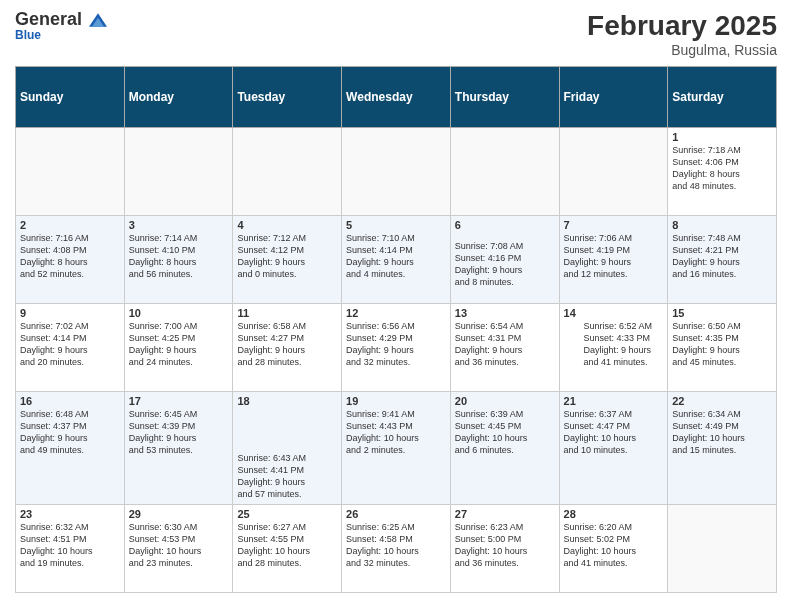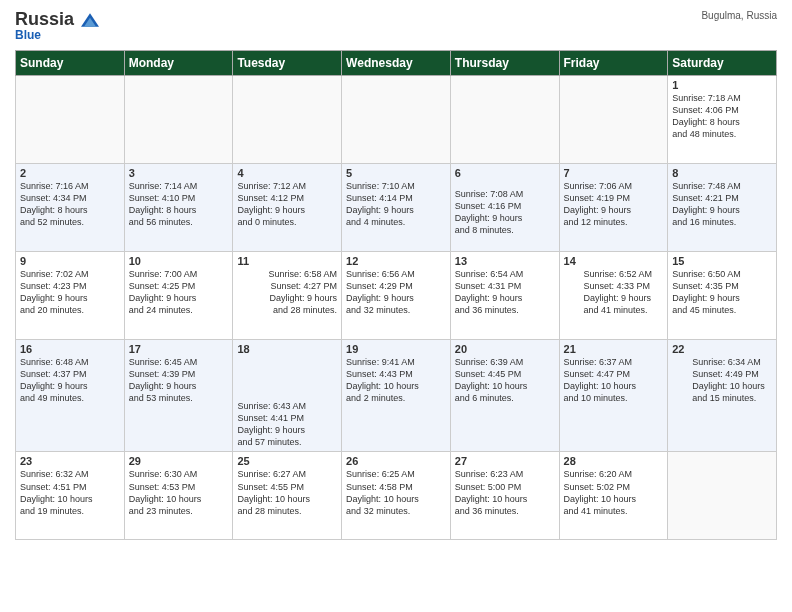--- a/index.html
+++ b/index.html
@@ -27,33 +27,33 @@
     }
     .title-block {
       text-align: right;
     }
     .month-title {
       font-size: 28px;
       font-weight: bold;
       color: #333;
     }
     .location {
-      font-size: 10px;
+      font-size: 14px;
       color: #555;
     }
     .calendar {
       width: 100%;
       border-collapse: collapse;
       table-layout: fixed;
     }
     .calendar th {
-      background-color: #14532d;
+      background-color: #0c4a6e;
       color: #fff;
       font-size: 12px;
-      padding: 5px 4px;
+      padding: 23px 4px;
       text-align: left;
       font-weight: bold;
       border: 1px solid #aaa;
     }
     .calendar td {
       vertical-align: top;
       border: 1px solid #ccc;
       padding: 3px 4px;
       font-size: 9.5px;
       height: 88px;
@@ -80,31 +80,32 @@
   </style>
 </head>
 <body>
 
 <div class="container">
   <div class="header">
     <div class="logo">
       <div>
         <div style="display:flex;align-items:center;gap:2px;">
           <div style="font-size:18px;font-weight:bold;color:#333;line-height:1.1;">
-            <span style="color:#333;">Russia</span>
+            <span style="color:#333;">General</span>
             <svg style="display:inline;vertical-align:middle;margin-left:2px;" width="18" height="14" viewBox="0 0 24 18">
               <polygon points="0,18 12,0 24,18" fill="#1a5fb4"></polygon>
               <polygon points="4,18 12,6 20,18" fill="#5b9bd5"></polygon>
             </svg>
           </div>
         </div>
         <div style="font-size:12px;font-weight:bold;color:#1a5fb4;margin-top:-2px;">Blue</div>
       </div>
     </div>
     <div class="title-block">
+      <div class="month-title">February 2025</div>
       <div class="location">Bugulma, Russia</div>
     </div>
   </div>
 
   <table class="calendar">
     <thead>
       <tr>
         <th>Sunday</th>
         <th>Monday</th>
         <th>Tuesday</th>
@@ -127,21 +128,21 @@
             <div class="day-info" style="white-space: pre-line;">Sunrise: 7:18 AM
 Sunset: 4:06 PM
 Daylight: 8 hours
 and 48 minutes.</div>
           </td>
         </tr>
         <tr class="alt-row">
           <td>
             <span class="day-num">2</span>
             <div class="day-info" style="white-space: pre-line;">Sunrise: 7:16 AM
-Sunset: 4:34 PM
+Sunset: 4:08 PM
 Daylight: 8 hours
 and 52 minutes.</div>
           </td>
           <td>
             <span class="day-num">3</span>
             <div class="day-info" style="white-space: pre-line;">Sunrise: 7:14 AM
 Sunset: 4:10 PM
 Daylight: 8 hours
 and 56 minutes.</div>
           </td>
@@ -178,34 +179,34 @@
             <div class="day-info" style="white-space: pre-line;">Sunrise: 7:48 AM
 Sunset: 4:21 PM
 Daylight: 9 hours
 and 16 minutes.</div>
           </td>
         </tr>
         <tr>
           <td>
             <span class="day-num">9</span>
             <div class="day-info" style="white-space: pre-line;">Sunrise: 7:02 AM
-Sunset: 4:23 PM
+Sunset: 4:14 PM
 Daylight: 9 hours
 and 20 minutes.</div>
           </td>
           <td>
             <span class="day-num">10</span>
             <div class="day-info" style="white-space: pre-line;">Sunrise: 7:00 AM
 Sunset: 4:25 PM
 Daylight: 9 hours
 and 24 minutes.</div>
           </td>
           <td>
             <span class="day-num">11</span>
-            <div class="day-info" style="white-space: pre-line; text-align: right;">Sunrise: 6:58 AM
+            <div class="day-info" style="white-space: pre-line;">Sunrise: 6:58 AM
 Sunset: 4:27 PM
 Daylight: 9 hours
 and 28 minutes.</div>
           </td>
           <td>
             <span class="day-num">12</span>
             <div class="day-info" style="white-space: pre-line;">Sunrise: 6:56 AM
 Sunset: 4:29 PM
 Daylight: 9 hours
 and 32 minutes.</div>
@@ -270,21 +271,21 @@
           </td>
           <td>
             <span class="day-num">21</span>
             <div class="day-info" style="white-space: pre-line;">Sunrise: 6:37 AM
 Sunset: 4:47 PM
 Daylight: 10 hours
 and 10 minutes.</div>
           </td>
           <td>
             <span class="day-num">22</span>
-            <div class="day-info" style="white-space: pre-line; margin-left: 20px;">Sunrise: 6:34 AM
+            <div class="day-info" style="white-space: pre-line;">Sunrise: 6:34 AM
 Sunset: 4:49 PM
 Daylight: 10 hours
 and 15 minutes.</div>
           </td>
         </tr>
         <tr>
           <td>
             <span class="day-num">23</span>
             <div class="day-info" style="white-space: pre-line;">Sunrise: 6:32 AM
 Sunset: 4:51 PM

